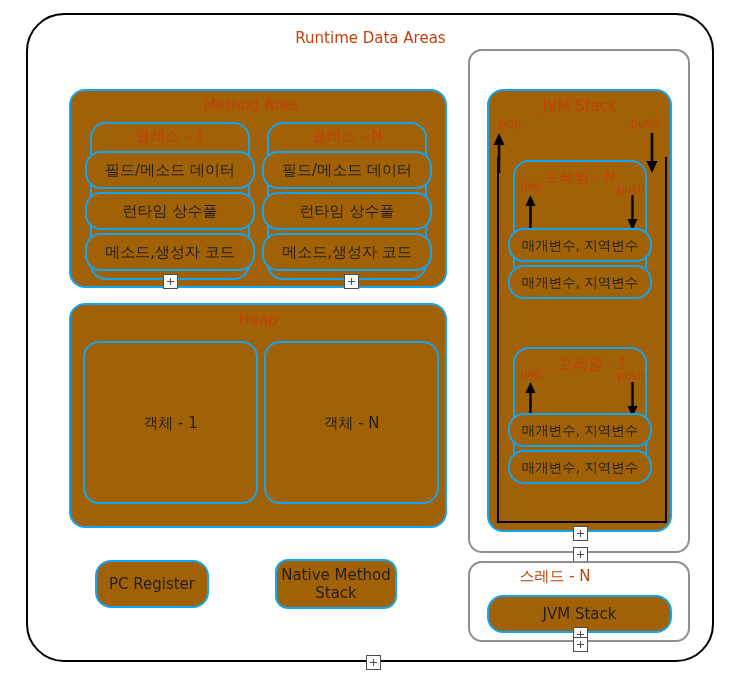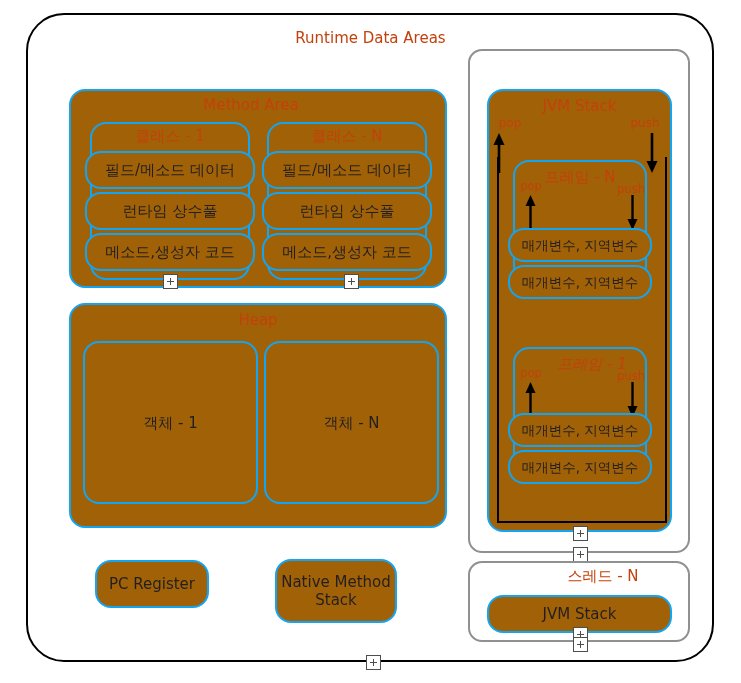--- a/index.html
+++ b/index.html
@@ -104,21 +104,21 @@
     <div class="center-txt">객체 - 1</div>
   </div>
   <div class="abs blue" style="left:264px;top:341px;width:175px;height:163px;">
     <div class="center-txt">객체 - N</div>
   </div>
 
   <div class="abs blue" style="left:95px;top:560px;width:114px;height:48px;">
     <div class="center-txt">PC Register</div>
   </div>
 
-  <div class="abs blue" style="left:275px;top:559px;width:122px;height:64px;">
+  <div class="abs blue" style="left:275px;top:559px;width:122px;height:50px;border-radius:13px;">
     <div class="center-txt lbl-wrap" style="flex-direction:column;">
       <span>Native Method</span>
       <span>Stack</span>
     </div>
   </div>
 
   <div class="abs gray" style="left:468px;top:49px;width:222px;height:504px;"></div>
 
   <div class="abs blue" style="left:487px;top:89px;width:185px;height:443px;"></div>
   <div class="lbl" style="left:487px;width:185px;top:98px;">JVM Stack</div>
@@ -184,21 +184,21 @@
     <div class="center-txt" style="font-size:13.5px;">매개변수, 지역변수</div>
   </div>
   <div class="abs blue" style="left:508px;top:450px;width:144px;height:34px;">
     <div class="center-txt" style="font-size:13.5px;">매개변수, 지역변수</div>
   </div>
 
   <div class="plus" style="left:573px;top:526px;"></div>
   <div class="plus" style="left:573px;top:547px;"></div>
 
   <div class="abs gray" style="left:468px;top:561px;width:222px;height:81px;"></div>
-  <div class="lbl" style="left:492px;width:222px;top:568px;">스레드 - N</div>
+  <div class="lbl" style="left:444px;width:222px;top:568px;">스레드 - N</div>
   <div class="abs blue" style="left:487px;top:595px;width:185px;height:38px;">
     <div class="center-txt">JVM Stack</div>
   </div>
   <div class="plus" style="left:573px;top:627px;"></div>
   <div class="plus" style="left:573px;top:637px;"></div>
 
   <div class="plus" style="left:366px;top:655px;"></div>
 
 </div>
 

